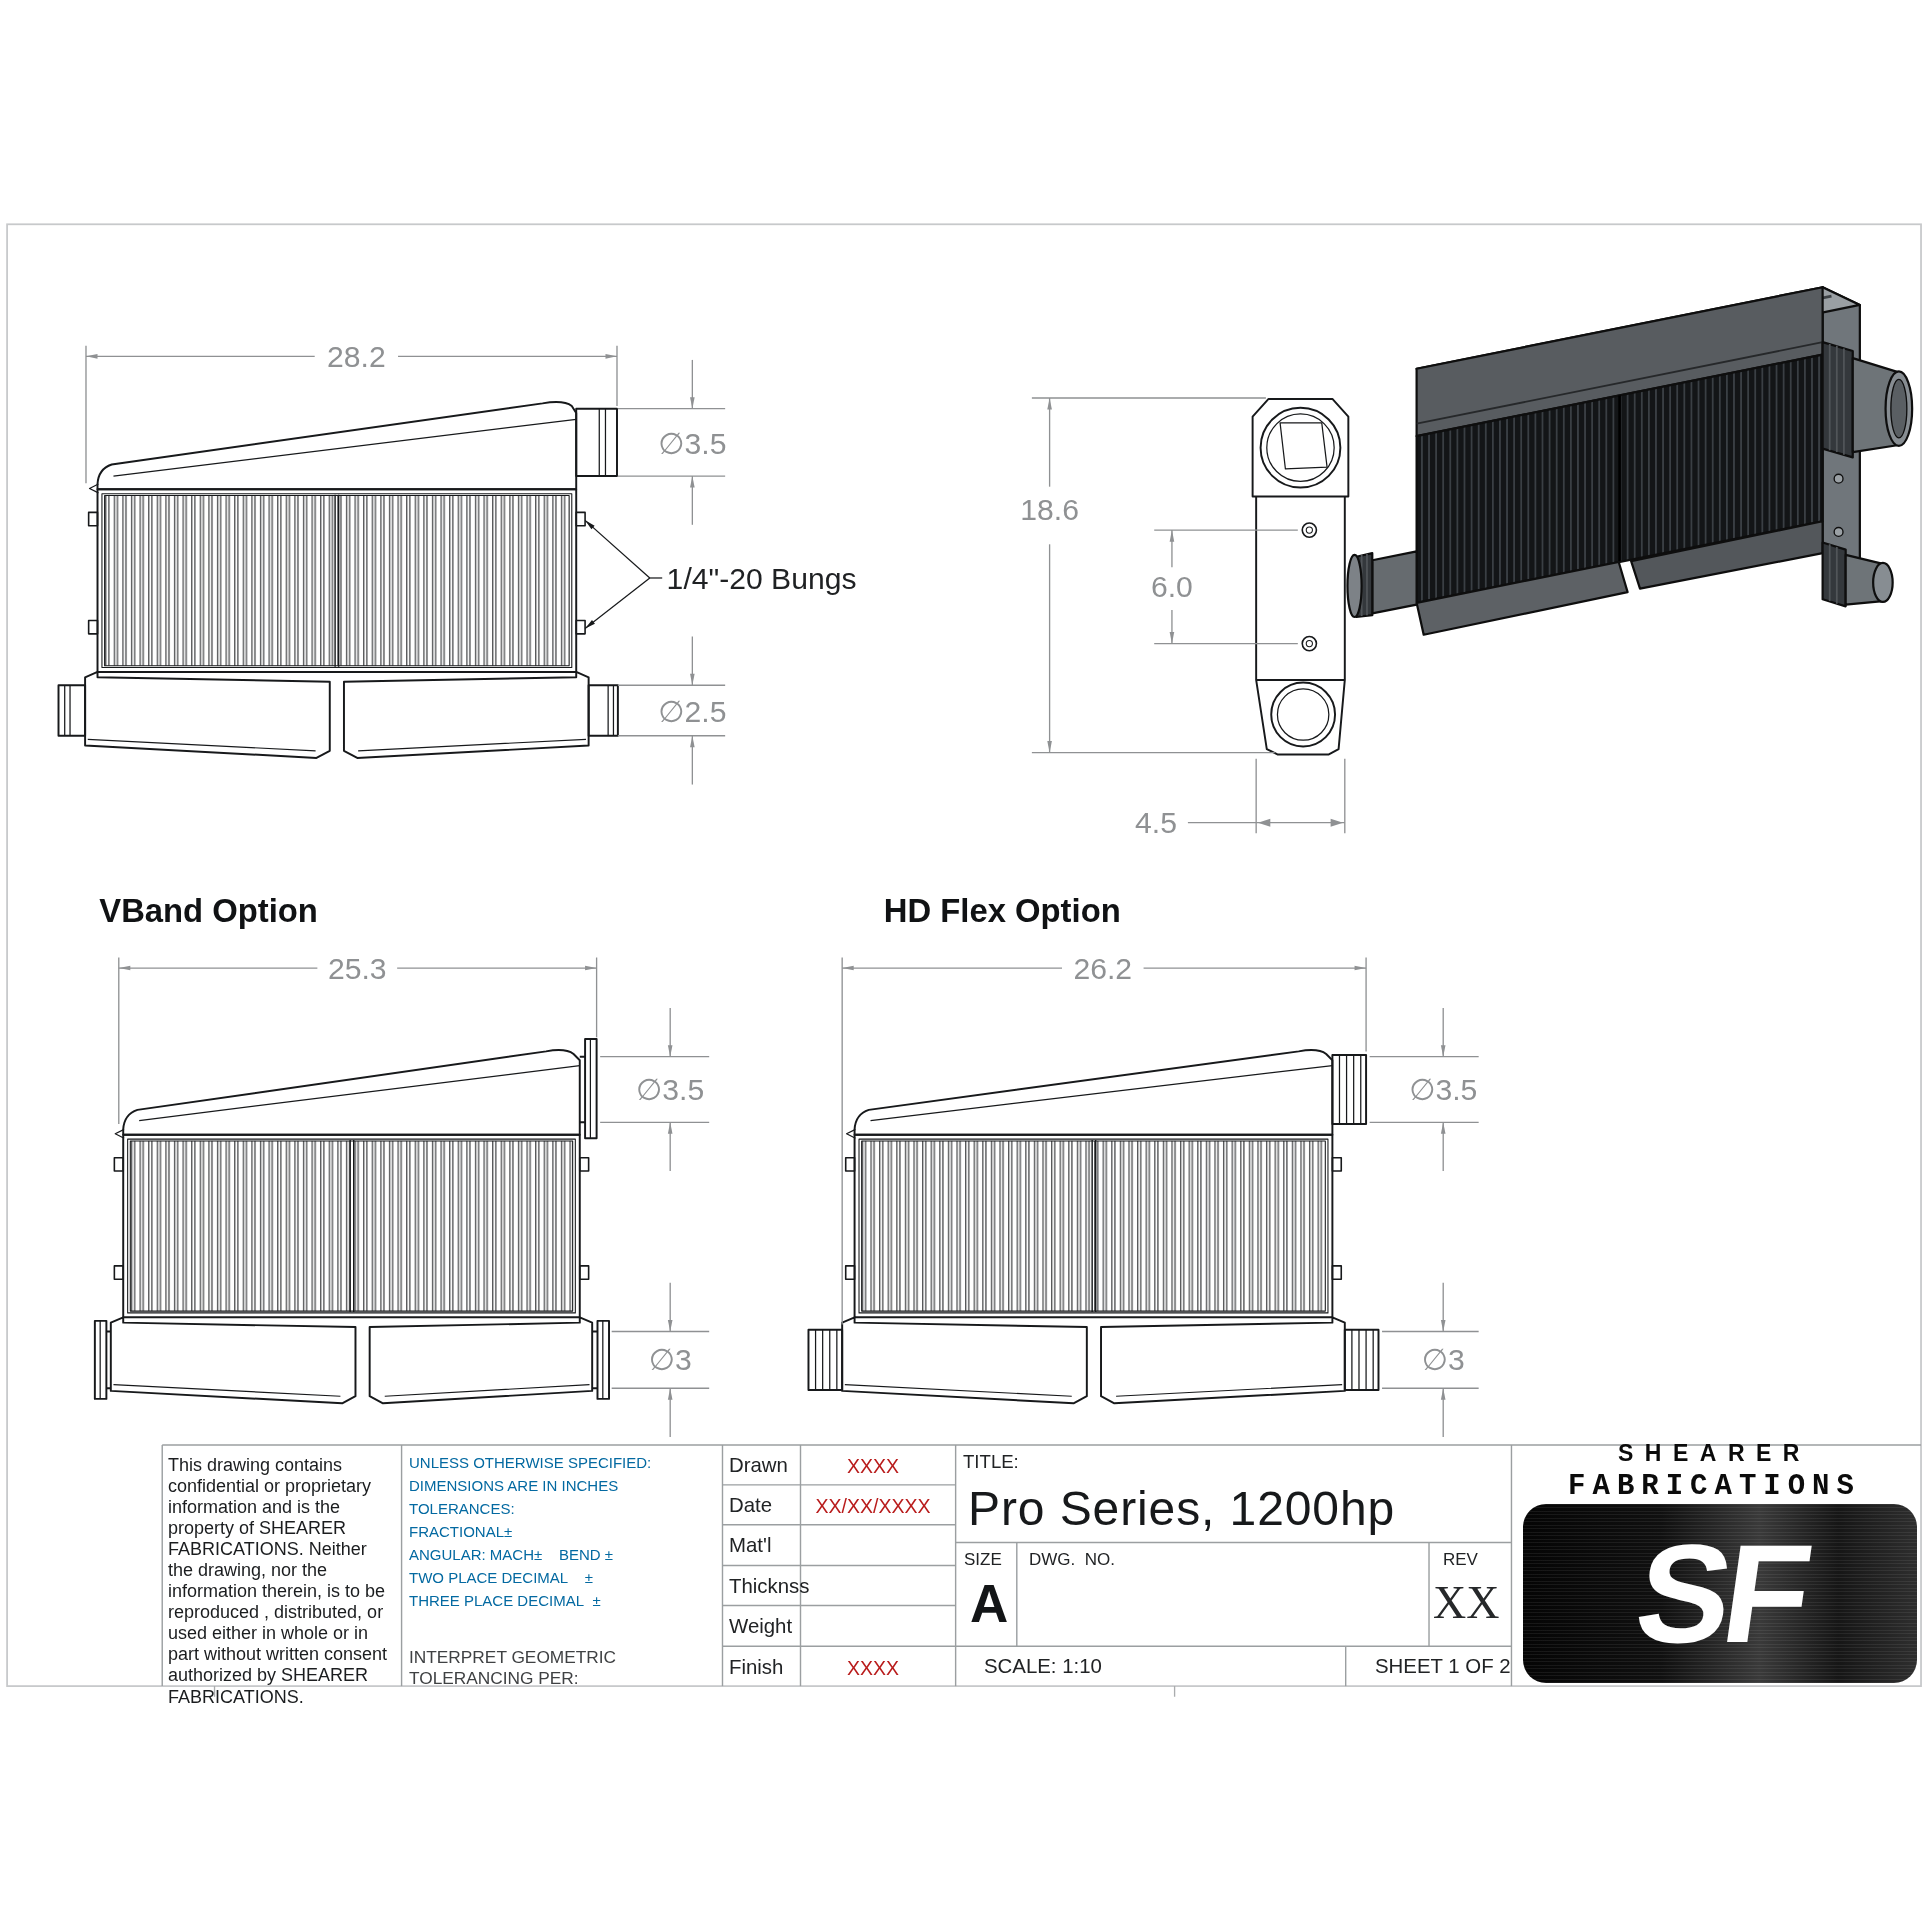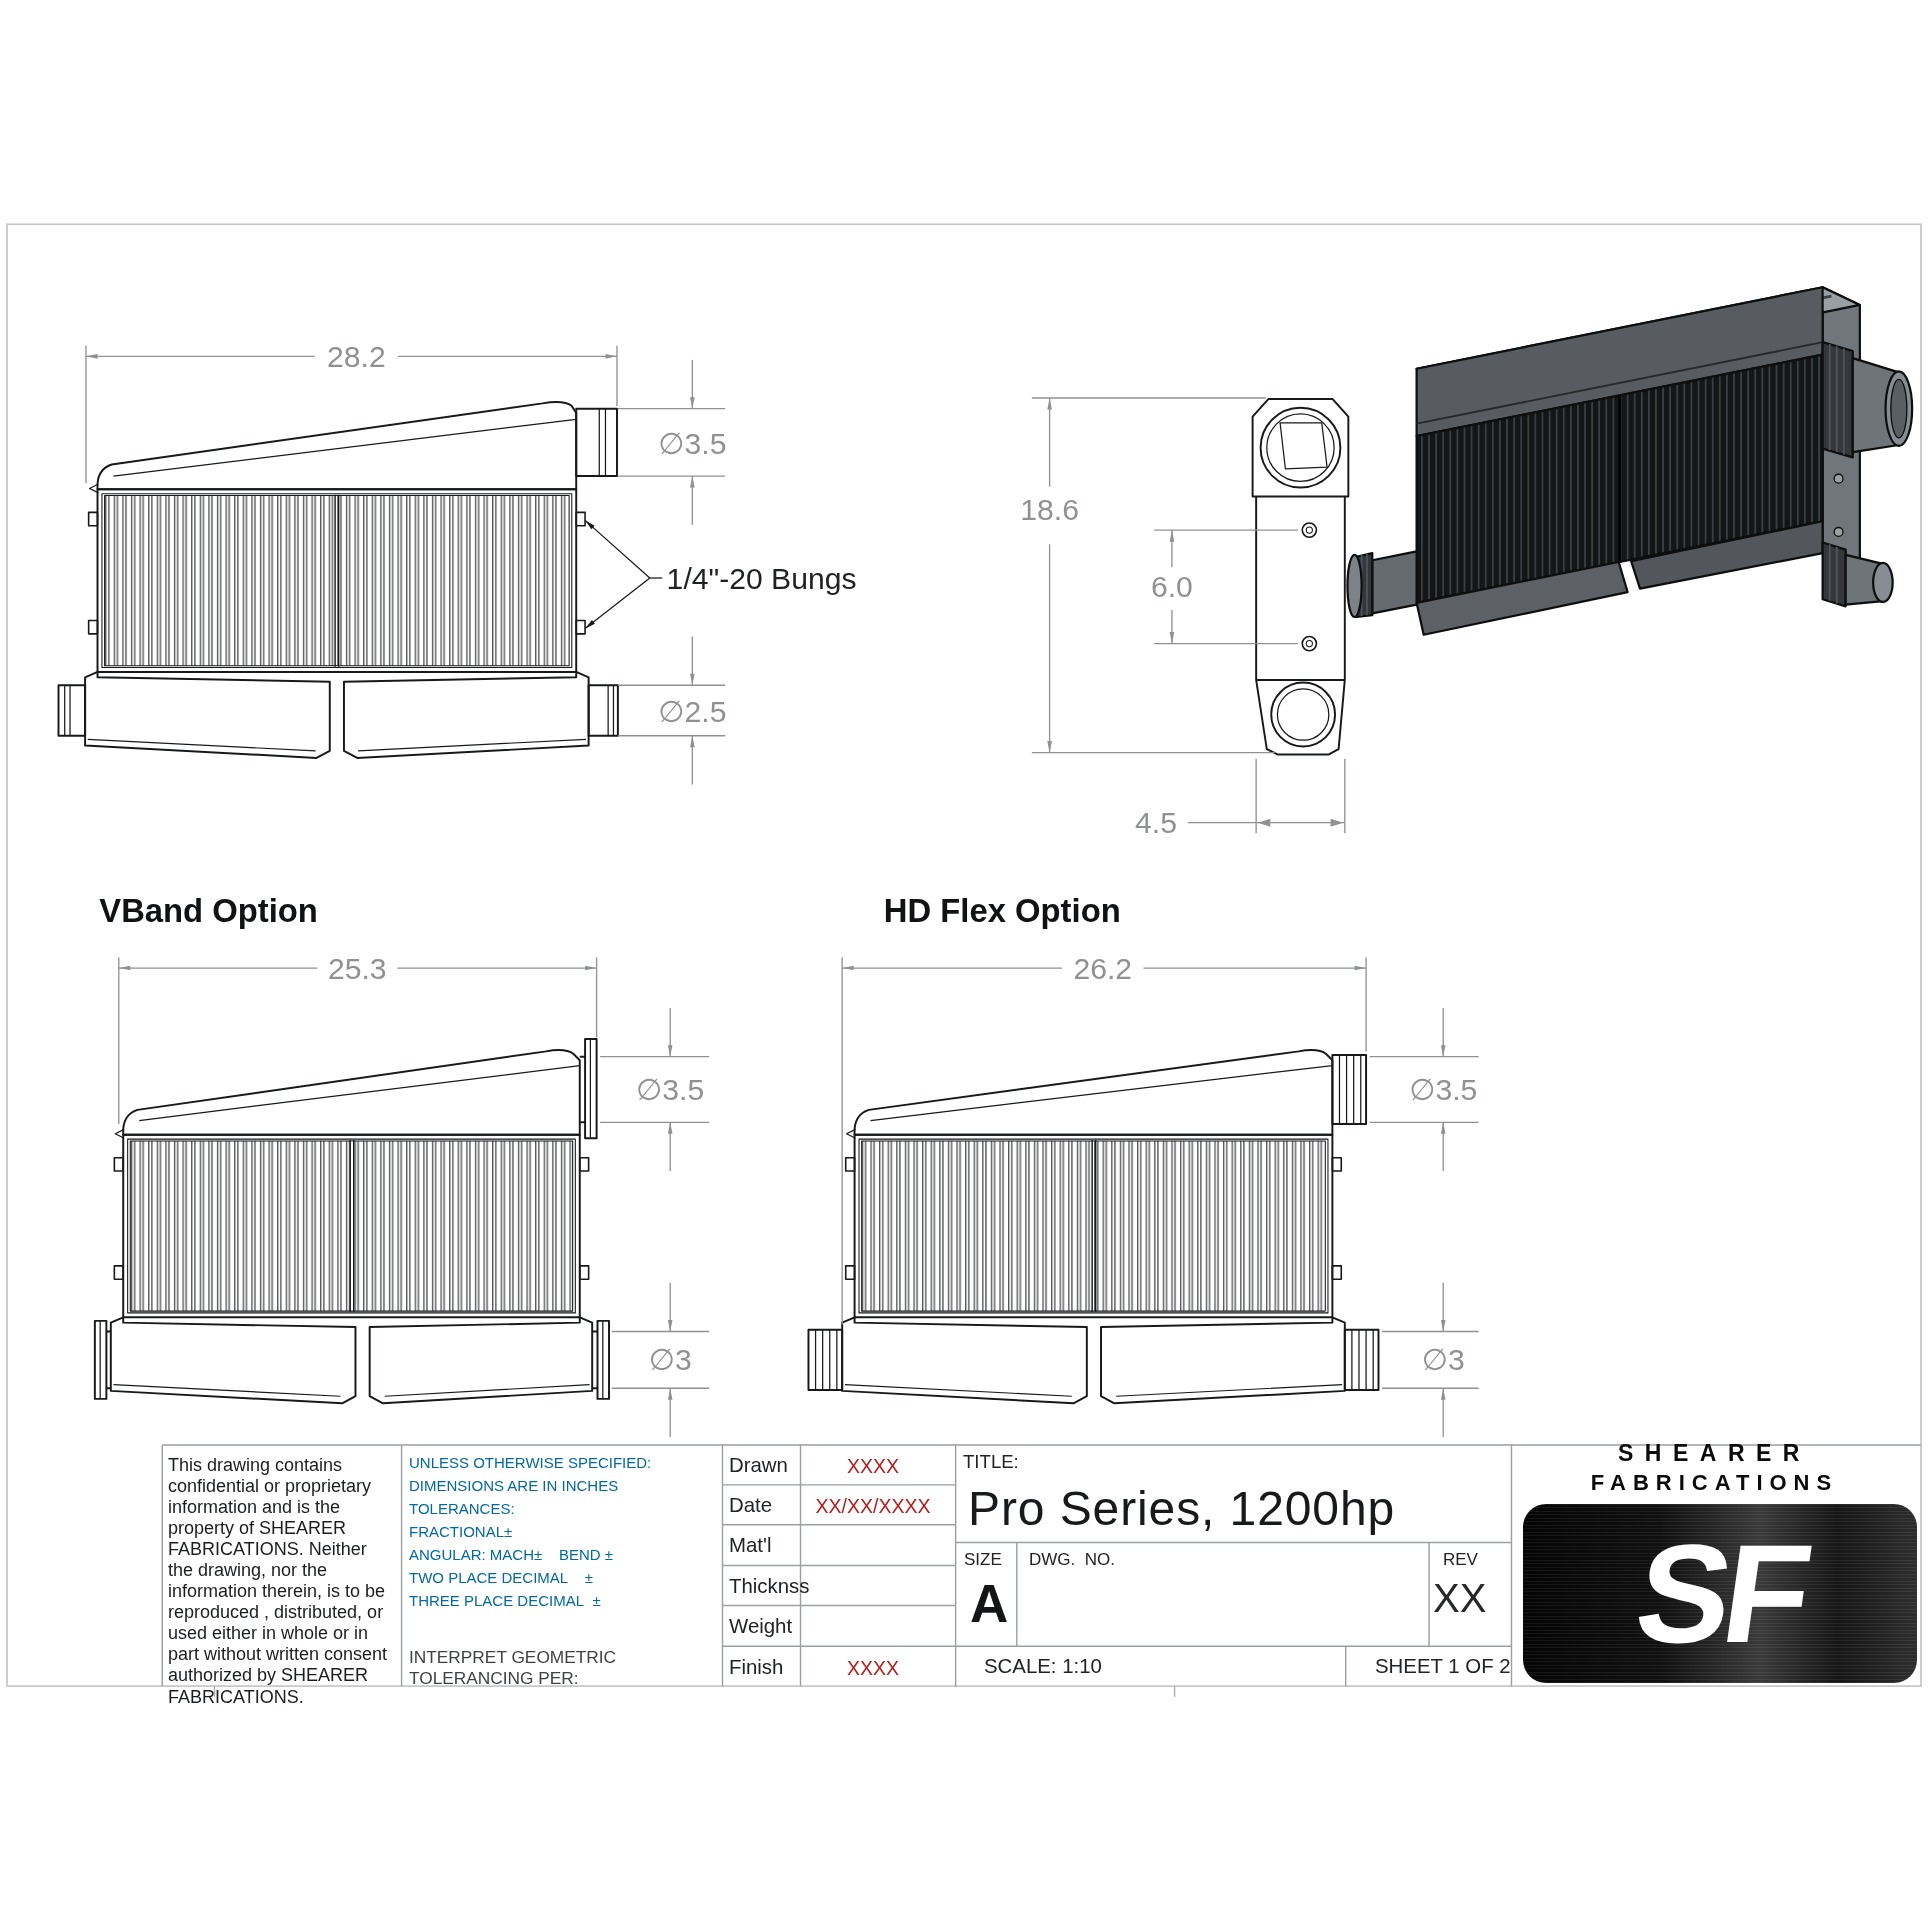--- a/index.html
+++ b/index.html
@@ -12,21 +12,21 @@
   .optlabel{font-size:37px;font-weight:bold;fill:#101214;}
   .conf{font-size:18px;line-height:1.17;color:#1b1d1f;}
   .tol div{font-size:15px;line-height:23px;color:#0369a1;white-space:pre;}
   .interp div{font-size:17.3px;line-height:21px;color:#3f4143;}
   .flabel{font-size:20.4px;color:#212325;}
   .fvalue{font-size:19.5px;color:#b91c1c;text-align:center;width:142px;}
   .small{font-size:17px;color:#212325;}
   .bigtitle{font-size:48px;color:#17191b;letter-spacing:0.9px;white-space:nowrap;}
   .sizeA{font-size:53px;font-weight:bold;color:#131517;}
   .dwgno{font-family:"Liberation Serif","DejaVu Serif",serif;font-size:50px;color:#17191b;letter-spacing:3.5px;white-space:nowrap;}
-  .revxx{font-size:40px;color:#26282a;}
+  .revxx{font-size:46px;color:#26282a;font-family:Liberation Serif, serif;}
   .scaletxt{font-size:20.4px;color:#212325;margin-left:19px;}
   .logoline{width:405px;text-align:center;font-weight:bold;color:#0b0b0b;}
   .badge{position:absolute;left:1523px;top:1504px;width:394px;height:179px;border-radius:23px;
          background:
            repeating-linear-gradient(180deg, rgba(255,255,255,0.07) 0 0.9px, rgba(0,0,0,0) 0.9px 3.5px),
            linear-gradient(90deg,#050505 0%,#101010 35%,#3a3a3a 60%,#161616 80%,#2e2e2e 100%);
          display:flex;align-items:center;justify-content:center;}
   .badge span{color:#ffffff;font-size:140px;font-weight:800;letter-spacing:-7px;
               transform:skewX(-8deg);font-family:"Liberation Sans",sans-serif;}
 </style>
@@ -301,19 +301,19 @@
 
 <div class="ov small" style="left:964px;top:1550px;">SIZE</div>
 <div class="ov sizeA" style="left:970px;top:1573px;">A</div>
 <div class="ov small" style="left:1029px;top:1550px;">DWG.&nbsp;&nbsp;NO.</div>
 <div class="ov small" style="left:1443px;top:1550px;">REV</div>
 <div class="ov revxx" style="left:1433px;top:1576px;">XX</div>
 <div class="ov scaletxt" style="left:965px;top:1655px;">SCALE: 1:10</div>
 <div class="ov scaletxt" style="left:1356px;top:1655px;">SHEET 1 OF 2</div>
 
 <div class="ov logoline" style="left:1512px;top:1440px;font-size:23px;letter-spacing:11.5px;">SHEARER</div>
-<div class="ov logoline" style="left:1512px;top:1470px;font-size:22px;letter-spacing:7px;">FABRICATIONS</div>
+<div class="ov logoline" style="left:1512px;top:1470px;font-size:29px;letter-spacing:7px;font-family:Liberation Mono, monospace;">FABRICATIONS</div>
 <div class="badge">
   <span>SF</span>
 </div>
 
 </div>
 
 
 </body></html>

